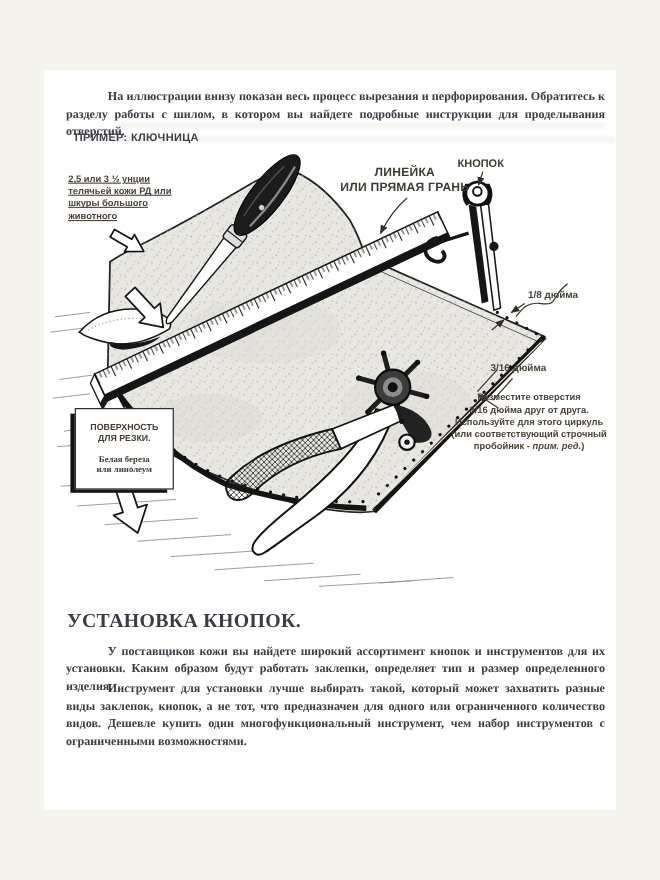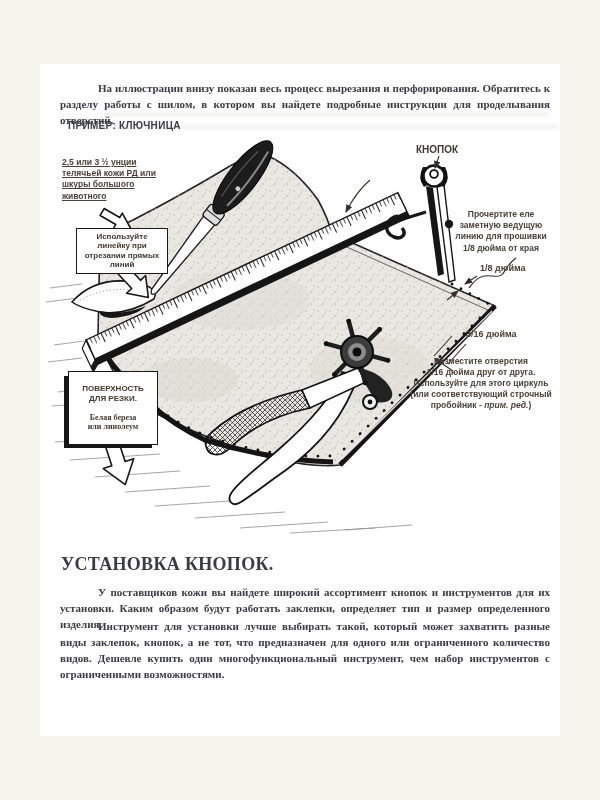--- a/index.html
+++ b/index.html
@@ -22,21 +22,21 @@
   .callout{position:absolute;background:#fff;border:1.5px solid #181818;padding:3px 2px;
        font:bold 8px/1.18 "Liberation Sans",sans-serif;color:#43392f;text-align:center;
        white-space:pre-line;}
   .ruler-label{left:258px;top:11px;width:140px;font-size:11px;line-height:1.25;color:#3f3a32;
        letter-spacing:.2px;}
   .compass-label{left:352px;top:3px;width:90px;font-size:10px;color:#3f3a32;}
   .leather-note{left:22px;top:17px;width:120px;text-decoration:underline;}
   .callout-ruler{left:36px;top:88px;width:86px;}
   .scribe-note{left:402px;top:69px;width:118px;}
   .eighth{left:440px;top:123px;font-size:9px;}
-  .threesix{left:426px;top:189px;font-size:9px;}
+  .threesix{left:406px;top:189px;font-size:9px;}
   .holes-note{left:362px;top:216px;width:158px;line-height:1.28;}
   .holes-note .it{font-style:italic;margin-top:44px;}
   .surface-box{left:28px;top:231px;width:84px;box-shadow:-5px 4px 0 -1px #151515;}
   .surface-box .t2{font-weight:bold;font-size:8px;font-family:Liberation Serif, serif;}
 </style>
 </head>
 <body>
 
 <div class="card">
 
@@ -199,29 +199,23 @@
         <path d="M394,216 L412,196"></path>
         <path d="M408,224 L426,204"></path>
         <path d="M413,231 L395,219" marker-end="url(#ah)"></path>
       </g>
     </svg>
 
     <div class="lbl leather-note">2,5 или 3 ½ унции
 телячьей кожи РД или
 шкуры большого
 животного</div>
+    <div class="lbl ruler-label center">ЛИНЕЙКА
+ИЛИ ПРЯМАЯ ГРАНЬ</div>
     <div class="lbl compass-label center">КНОПОК</div>
-    <div class="callout callout-ruler">Используйте
-линейку при
-отрезании прямых
-линий</div>
-    <div class="lbl scribe-note center">Прочертите еле
-заметную ведущую
-линию для прошивки
-1/8 дюйма от края</div>
     <div class="lbl eighth">1/8 дюйма</div>
     <div class="lbl threesix">3/16 дюйма</div>
     <div class="lbl holes-note center"><span>Разместите отверстия
 3/16 дюйма друг от друга.
 Используйте для этого циркуль
 (или соответствующий строчный
 пробойник - </span><span class="it">прим. ред.</span><span>)</span></div>
     <div class="callout surface-box">
       <div>ПОВЕРХНОСТЬ
 ДЛЯ РЕЗКИ.</div>

